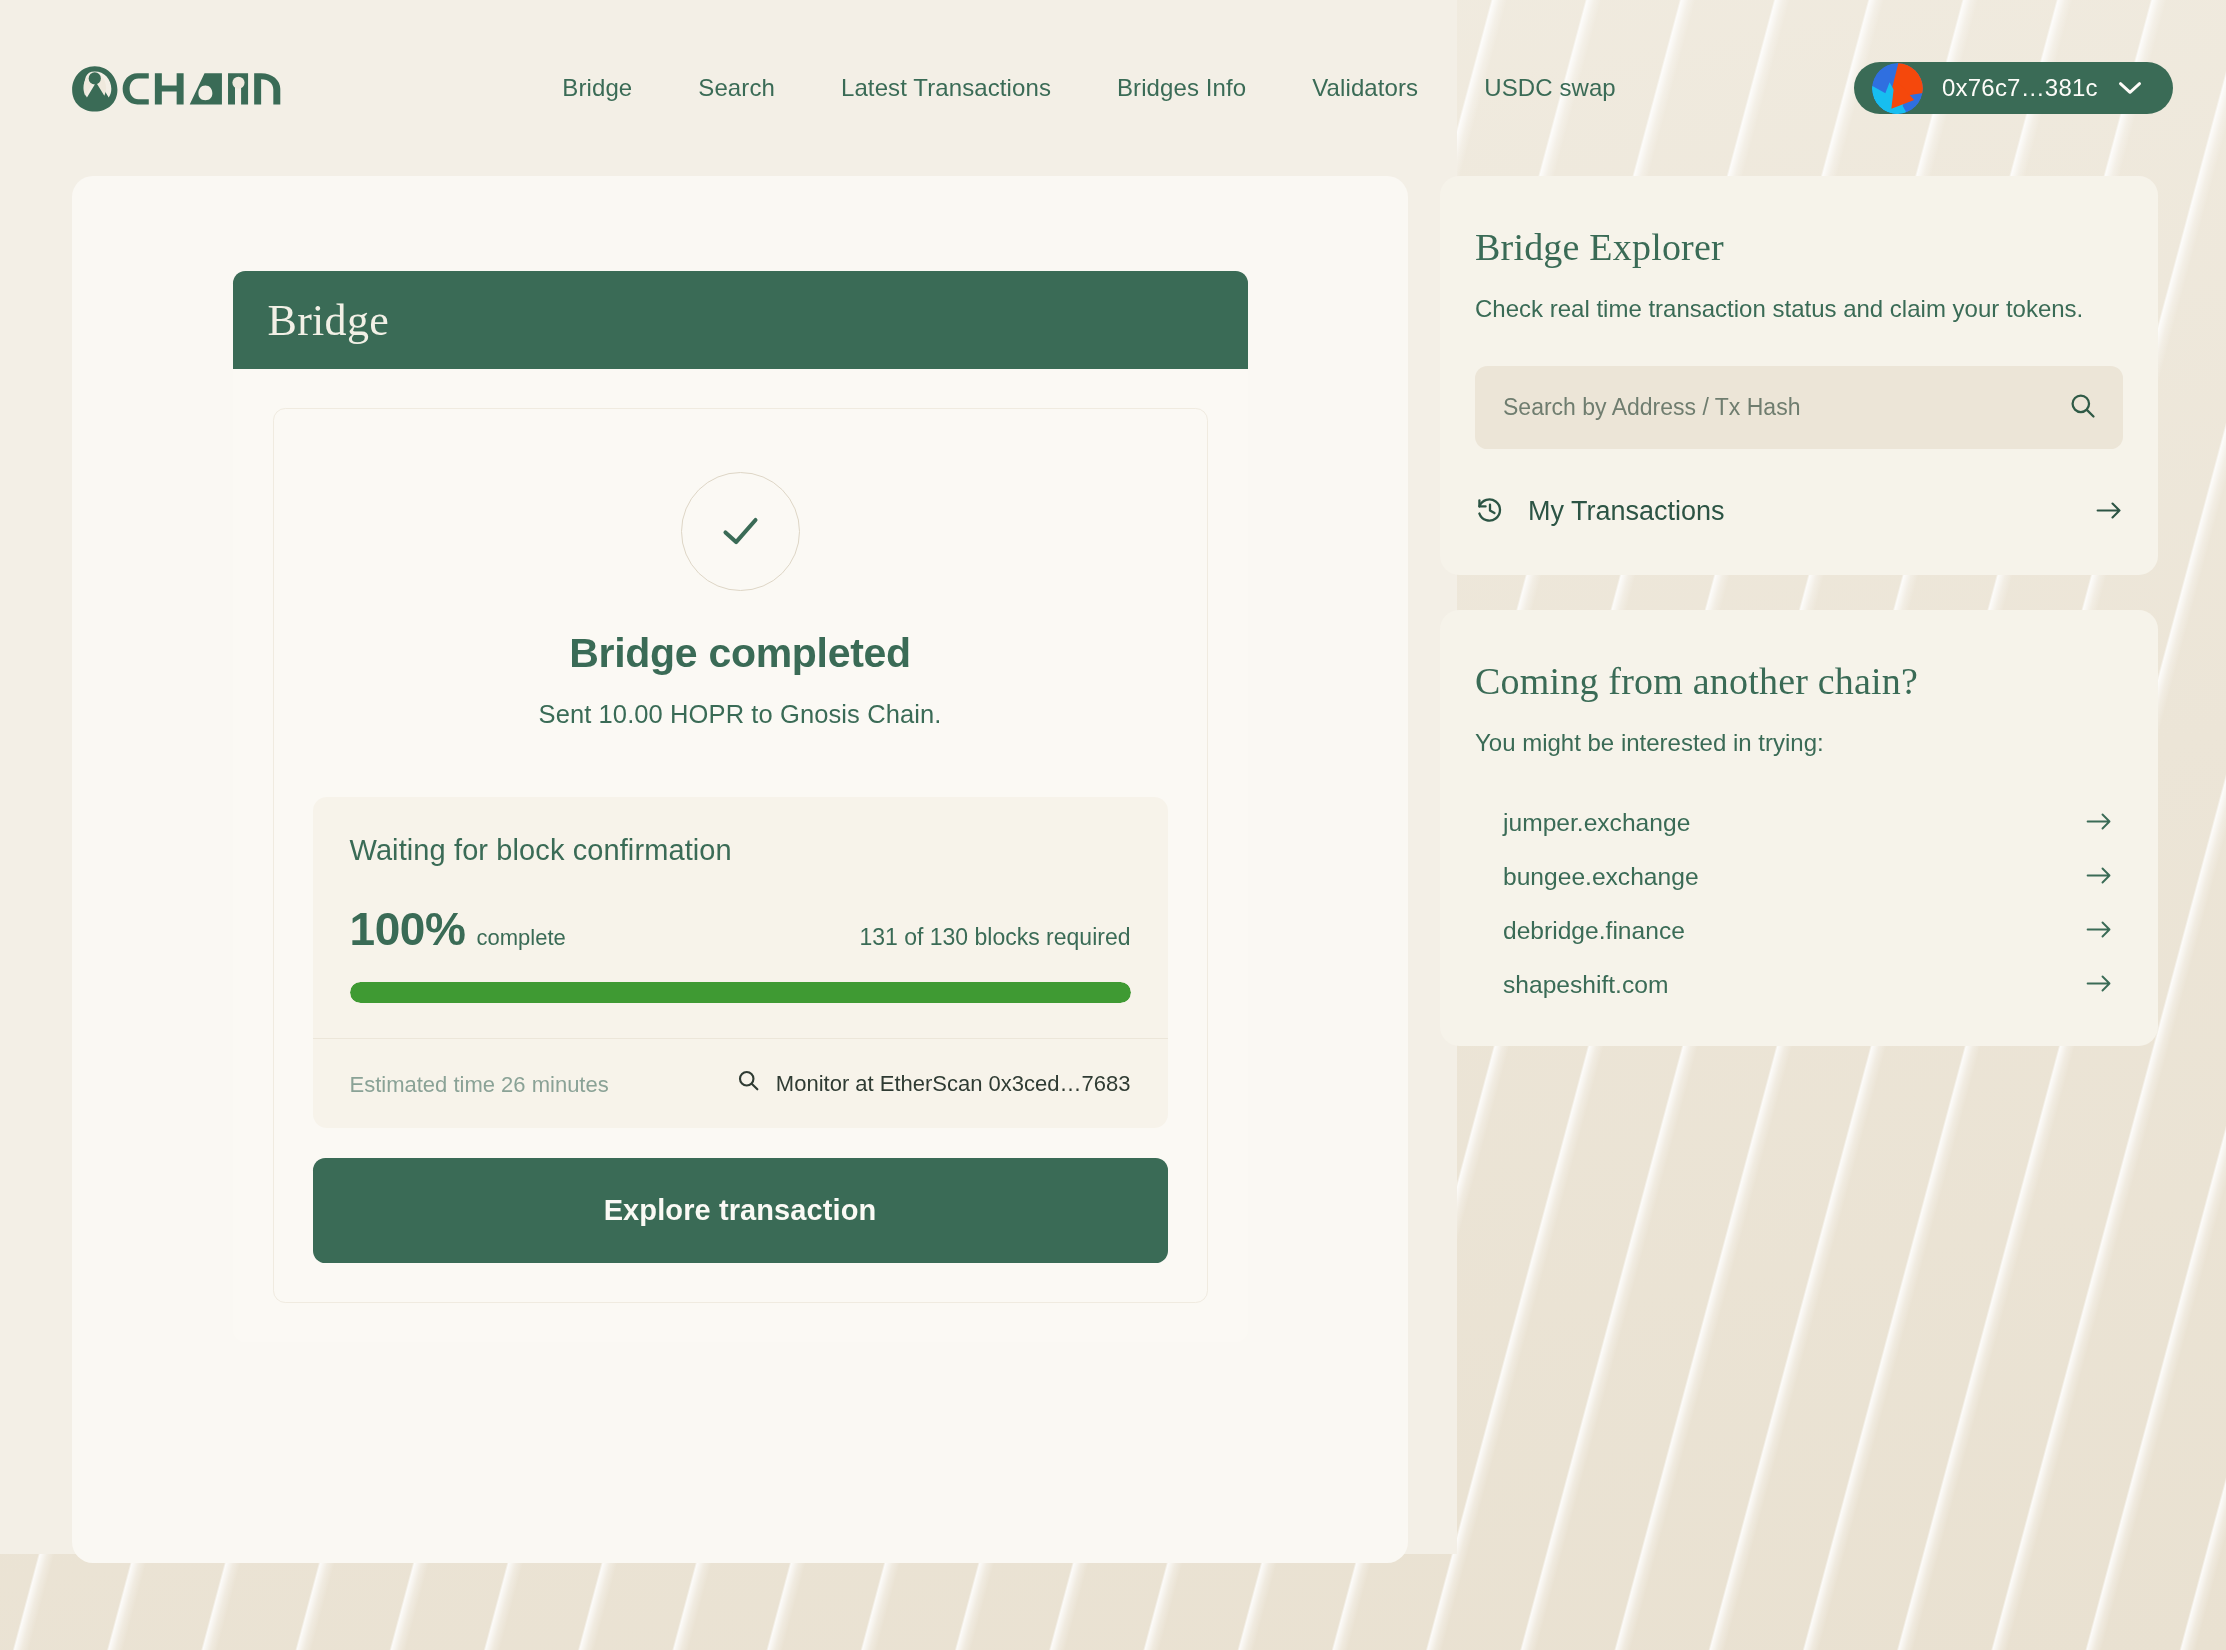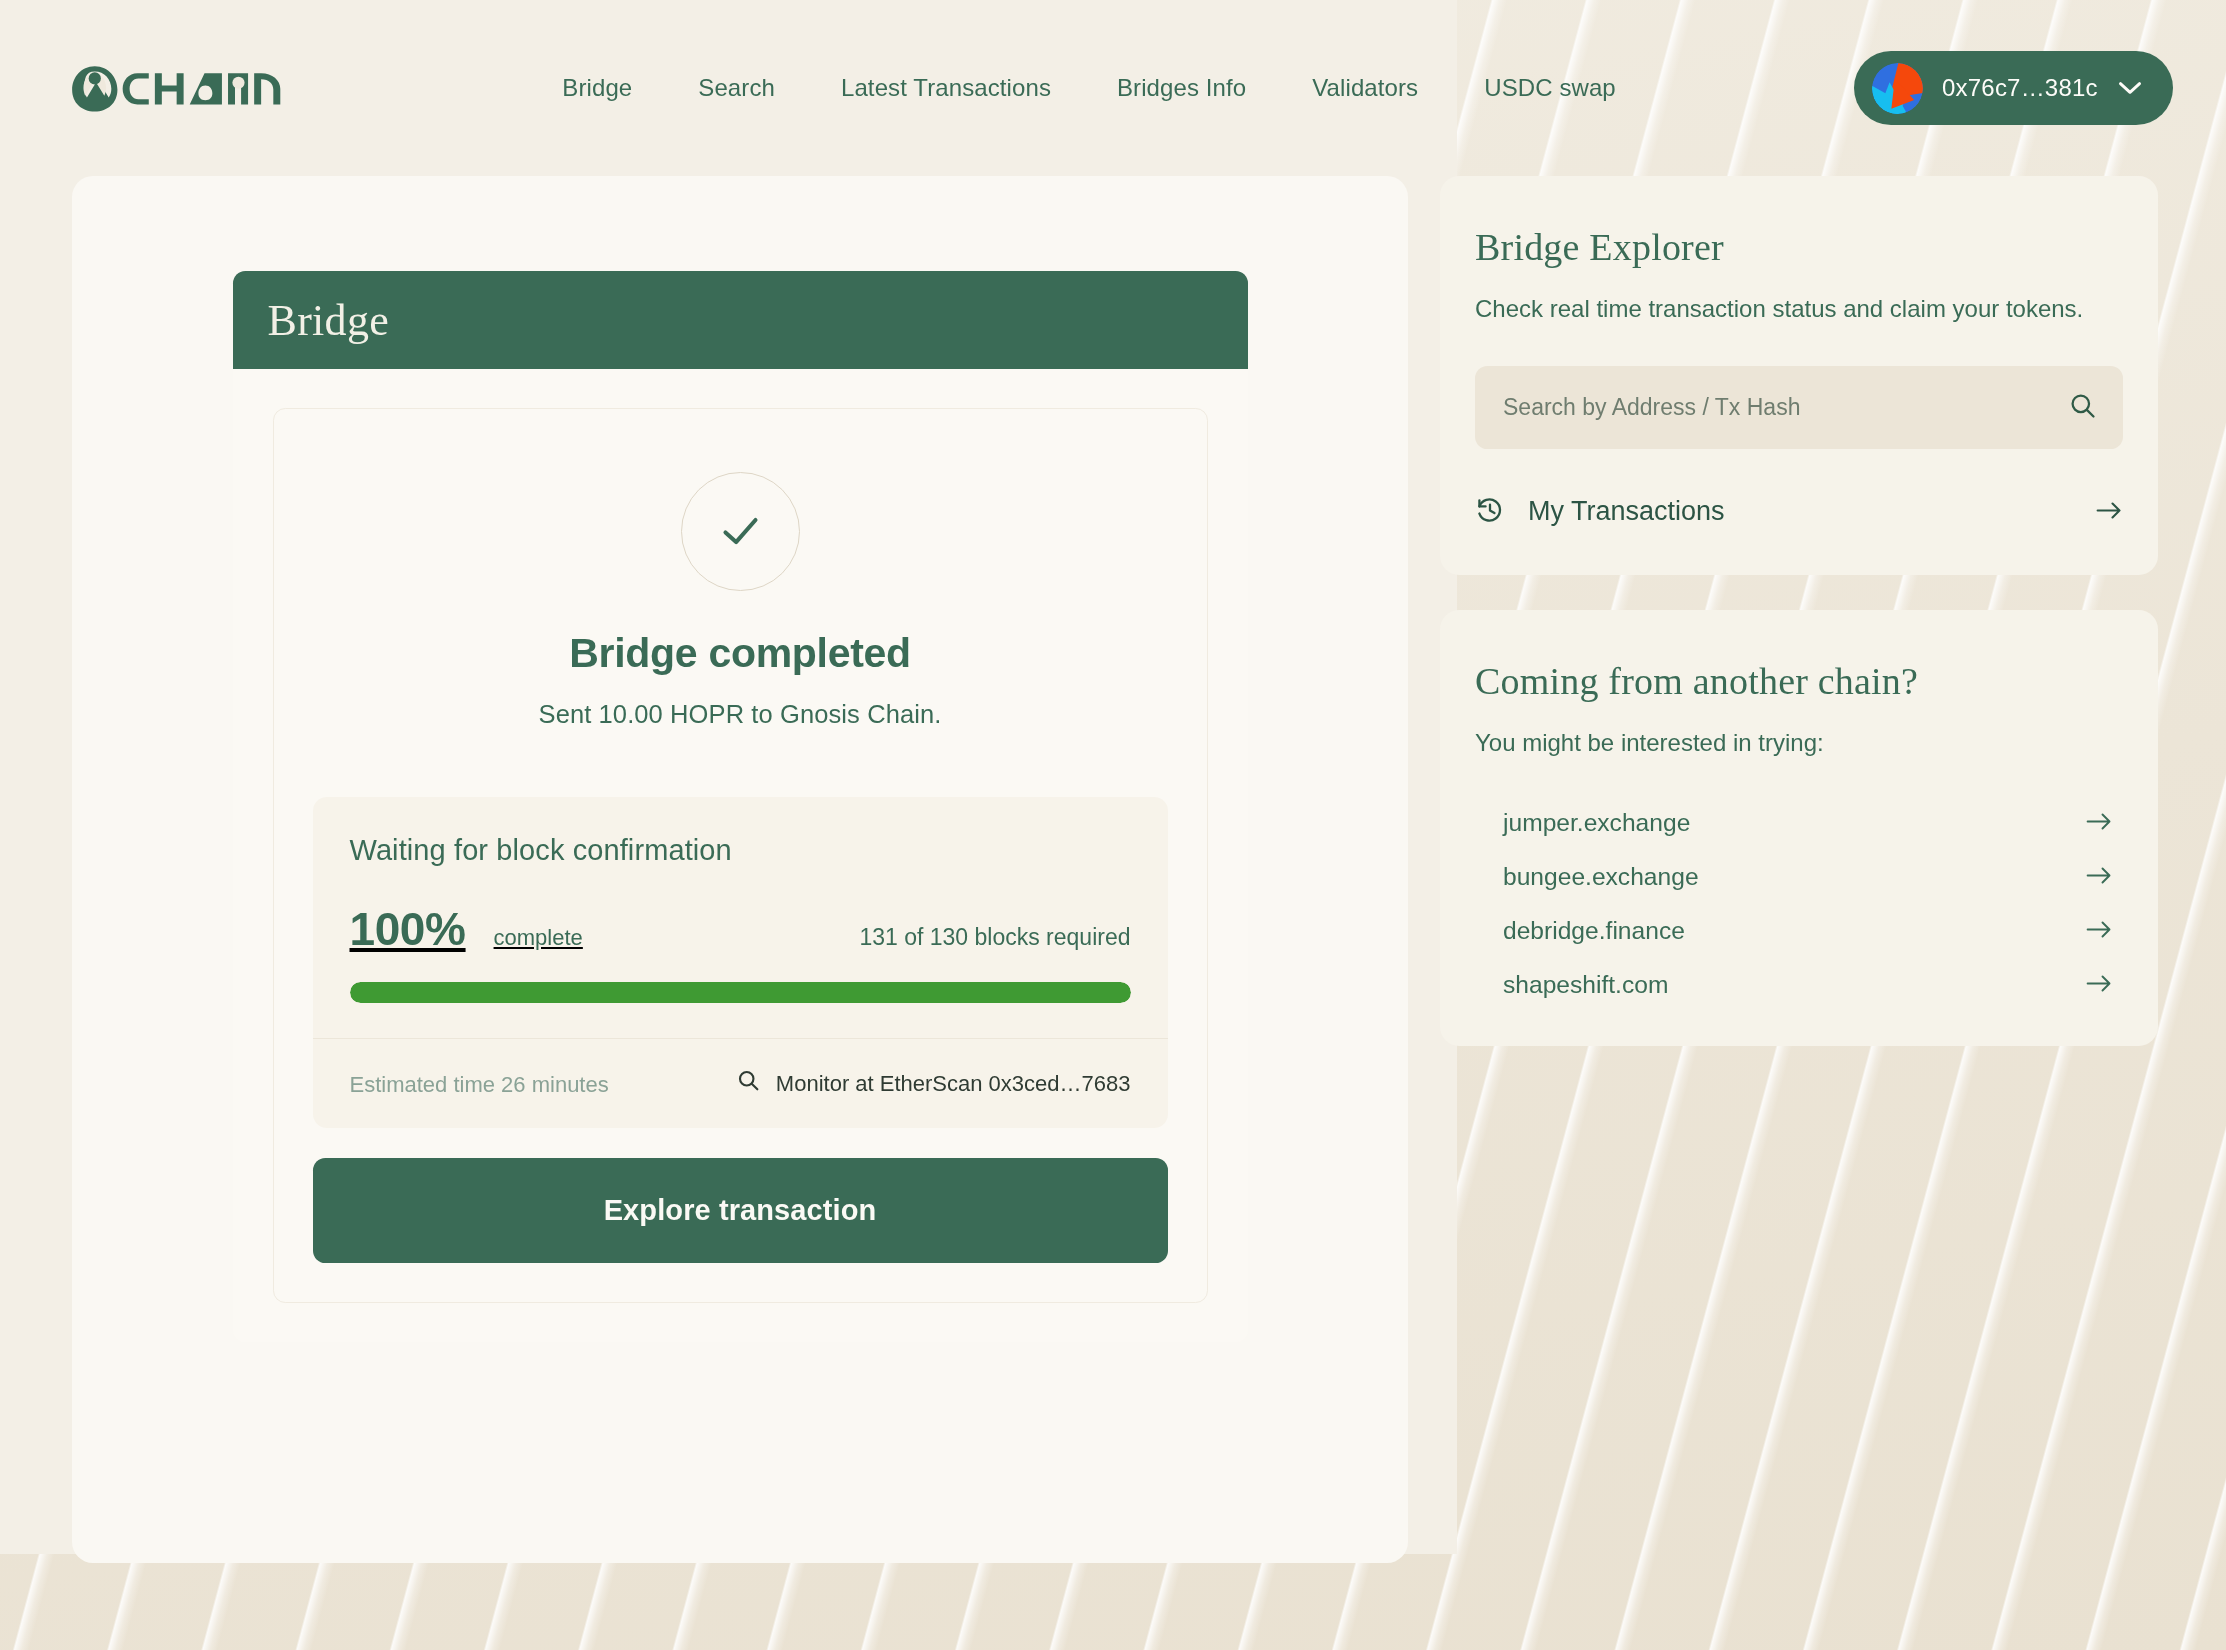--- a/index.html
+++ b/index.html
@@ -69,21 +69,21 @@
     cursor: pointer;
   }
 
   .wallet-pill {
     flex: 0 0 auto;
     display: flex;
     align-items: center;
     gap: 19.3px;
     background: #3a6b56;
     border-radius: 37px;
-    height: 74px;
+    height: 52px;
     padding: 0 30px 0 17.6px;
     cursor: pointer;
   }
   .avatar { width: 51px; height: 51px; border-radius: 50%; overflow: hidden; flex: 0 0 auto; }
   .wallet-addr { color: #fdfcf8; font-size: 24px; letter-spacing: 0.2px; }
   .chev { width: 26px; height: 16px; flex: 0 0 auto; }
 
   
   .content {
     display: flex;
@@ -172,21 +172,21 @@
     font-size: 29px;
     letter-spacing: 0.1px;
   }
 
   .pct-row {
     display: flex;
     align-items: baseline;
     justify-content: space-between;
     margin-top: 35px;
   }
-  .pct-left { display: flex; align-items: baseline; gap: 28px; text-decoration: underline; }
+  .pct-left { display: flex; align-items: baseline; gap: 11px; }
   .pct-num { color: #3a6b56; font-size: 46px; font-weight: bold; letter-spacing: -0.4px; }
   .pct-word { color: #3a6b56; font-size: 22px; }
   .blocks-txt { color: #3a6b56; font-size: 23px; }
 
   .bar-track {
     margin-top: 26px;
     height: 21px;
     border-radius: 10.5px;
     background: #ece6d9;
     overflow: hidden;

